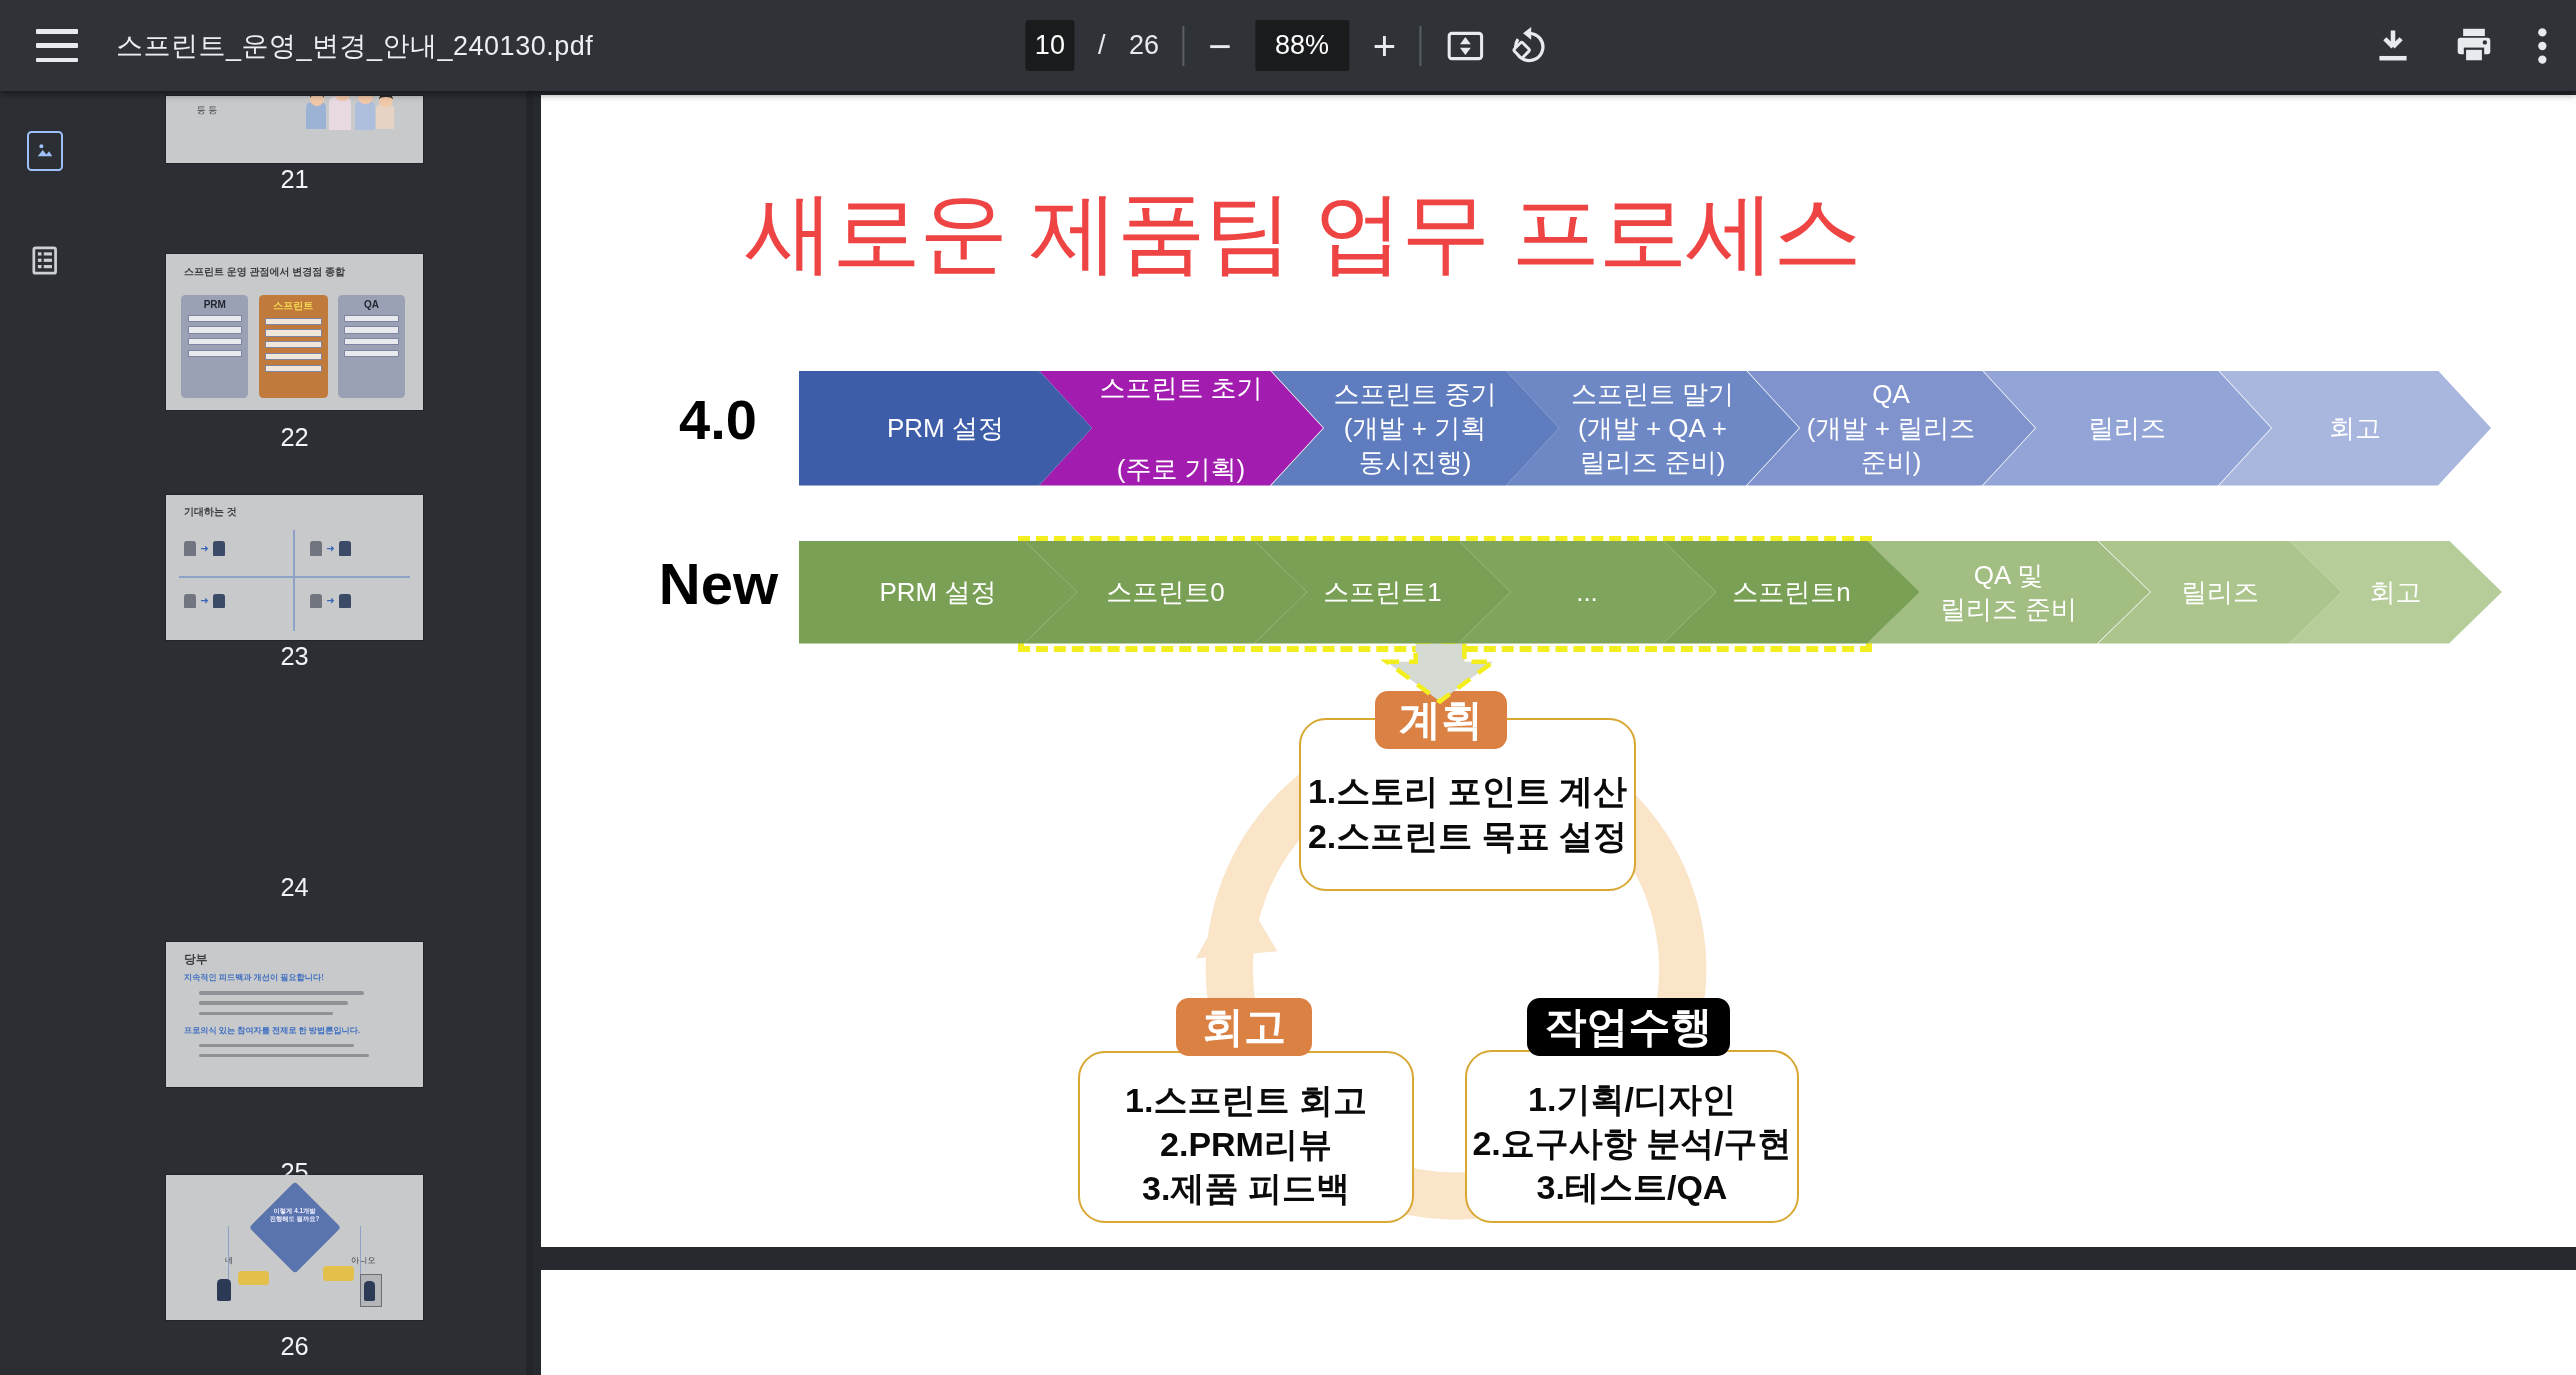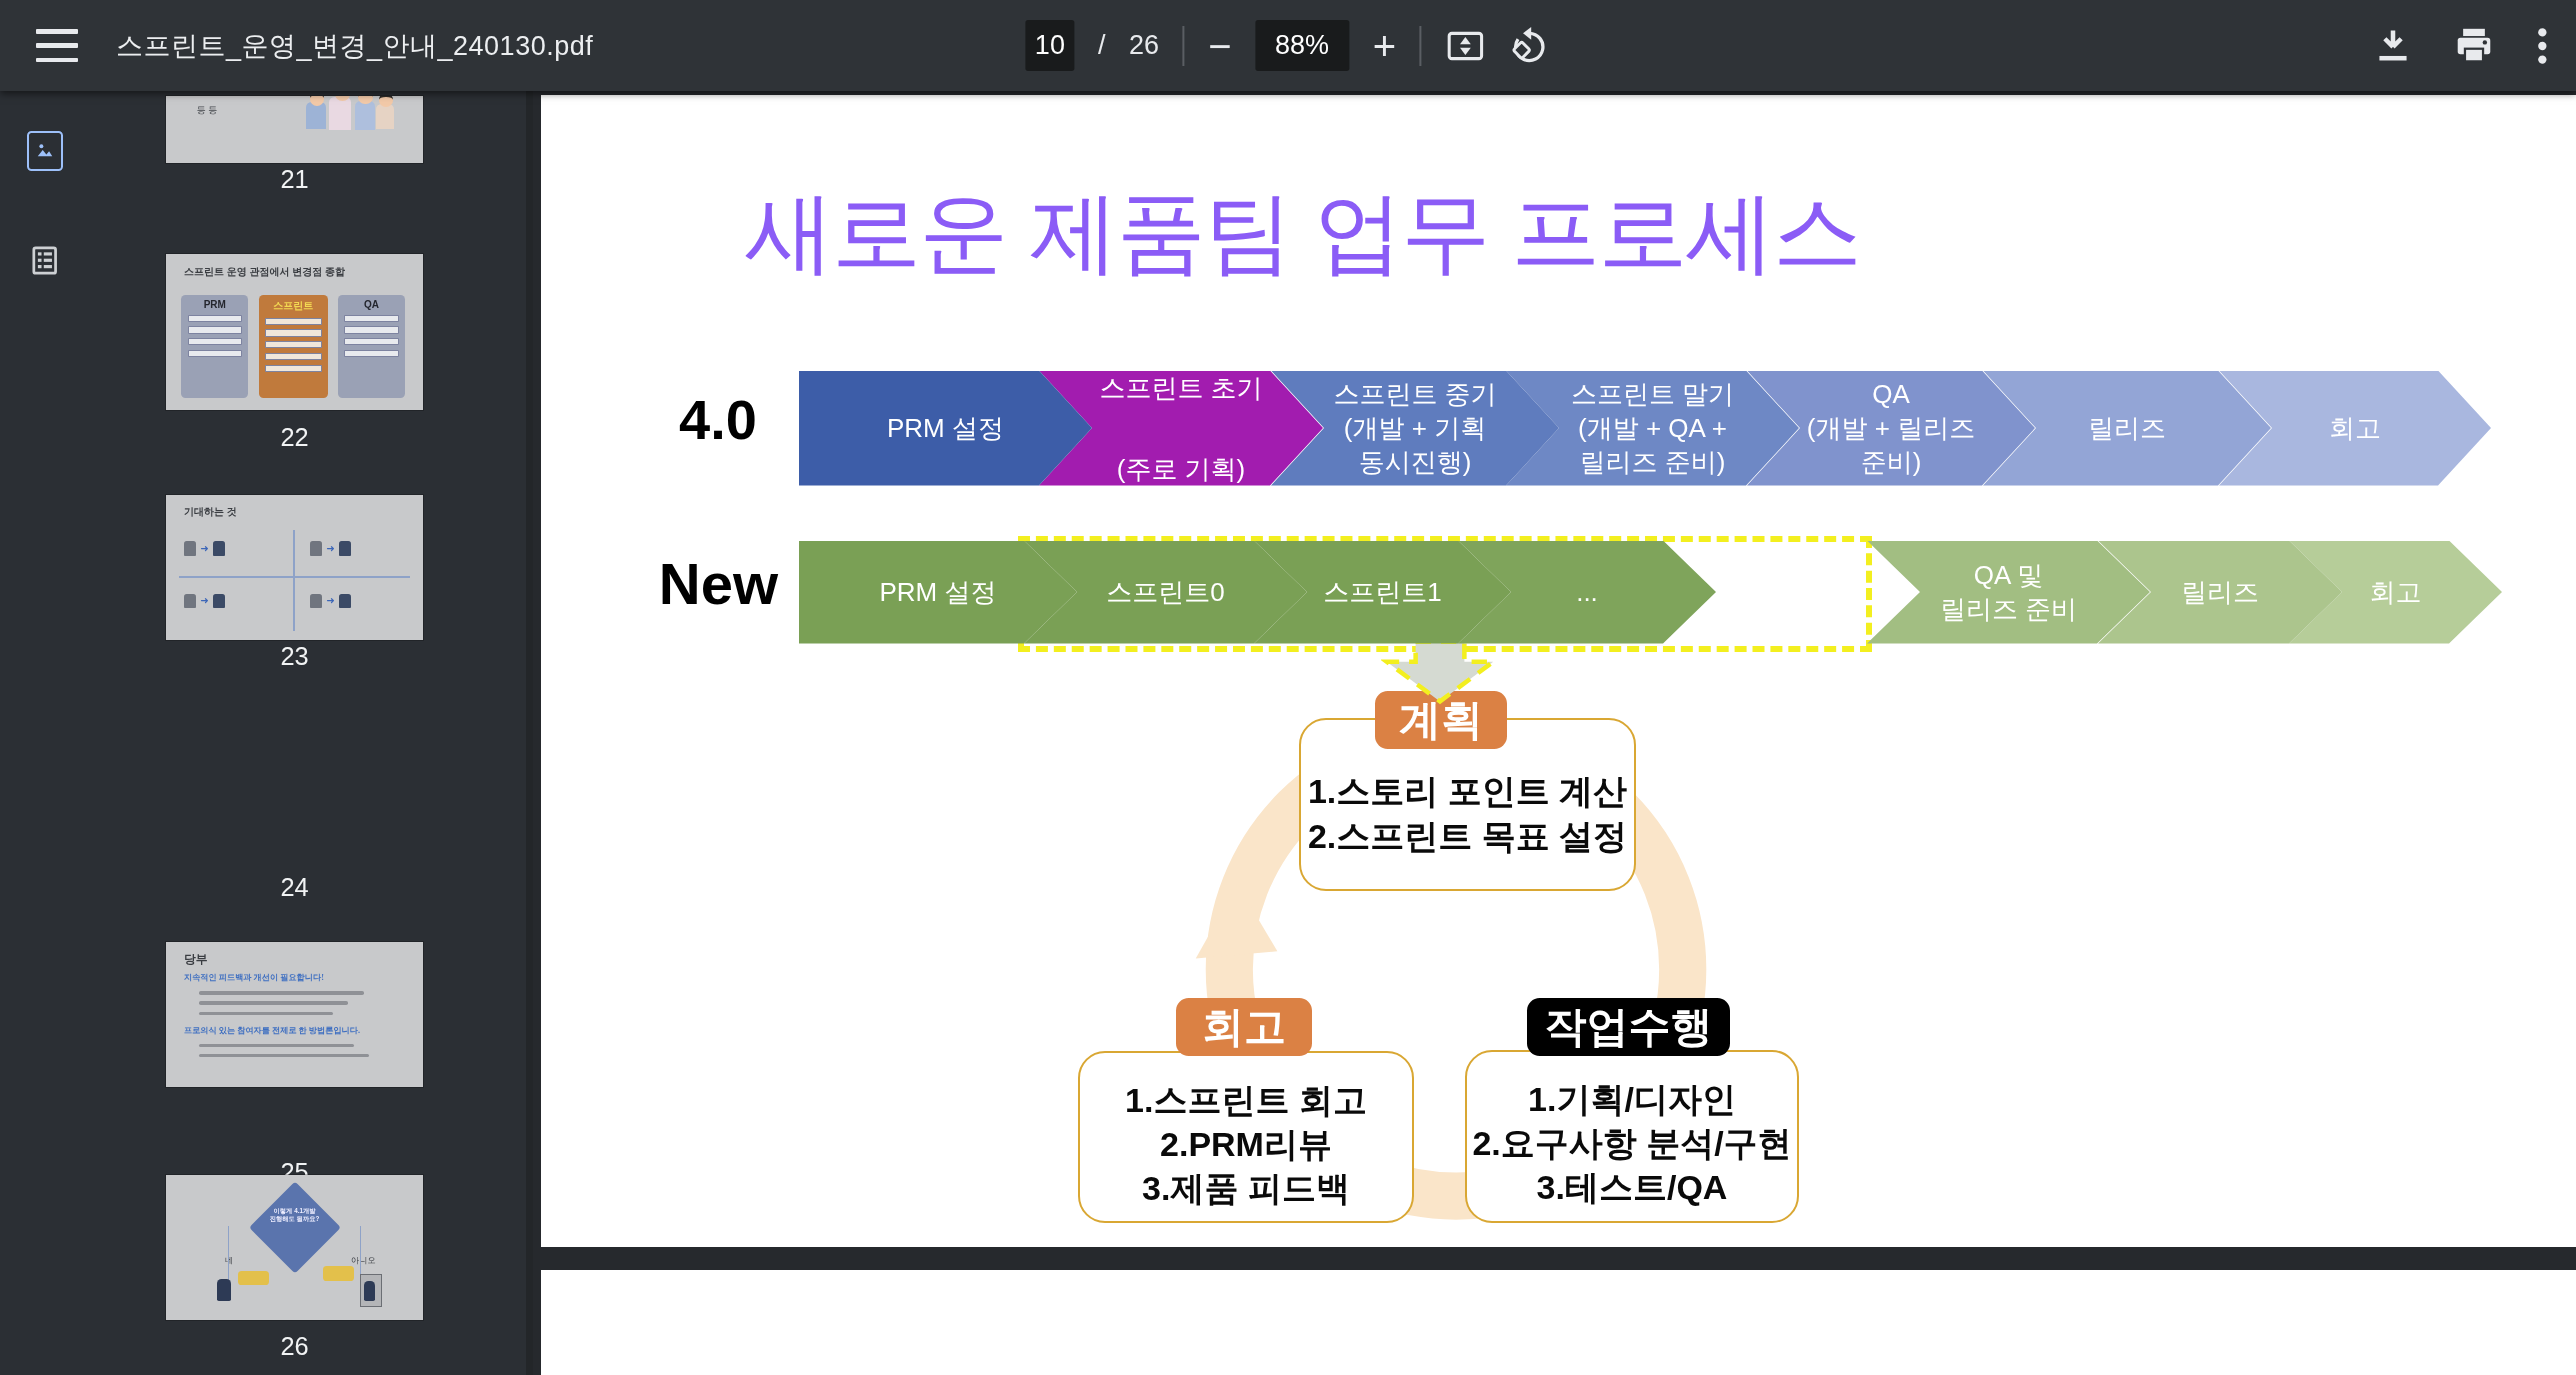--- a/index.html
+++ b/index.html
@@ -45,21 +45,21 @@
   .fig { width:11.8px; height:14.5px; background:#70757f; border-radius:2.7px 2.7px 0.9px 0.9px; }
   .quad { position:absolute; display:flex; align-items:center; gap:4.5px; }
   .qarrow { color:#3c66b8; font-size:10px; font-weight:700; }
 
   
   .viewer { position:absolute; left:541px; top:91px; width:2035px; height:1284px; background:#26292d; }
   .page { position:absolute; left:0; top:3.6px; width:2035px; height:1152px; background:#ffffff; }
   .page2 { position:absolute; left:0; top:1179px; width:2035px; height:1179px; background:#ffffff; }
 
   .slide-title { position:absolute; left:154px; top:78px; width:1215px; text-align:center;
-    font-size:89px; color:#8b5cf6; letter-spacing:-1.8px; white-space:nowrap; }
+    font-size:89px; color:#ef4444; letter-spacing:-1.8px; white-space:nowrap; }
   .row-label { position:absolute; font-weight:700; color:#000; }
 
   .chev-row { position:absolute; }
   .chev { position:absolute; top:0; height:100%; display:flex; flex-direction:column;
     justify-content:center; align-items:center; color:#fff; font-size:26px; line-height:34px;
     filter:drop-shadow(3.6px 0 0 #ffffff);
     clip-path:polygon(53px 50%, 0 0, calc(100% - 53px) 0, 100% 50%, calc(100% - 53px) 100%, 0 100%); }
   .chev.first { clip-path:polygon(0 0, calc(100% - 53px) 0, 100% 50%, calc(100% - 53px) 100%, 0 100%); }
   .chev span { display:block; text-align:center; white-space:nowrap; }
 
@@ -320,20 +320,23 @@
       </div>
       <div class="chev" style="left: 225px; width: 283px; z-index: 27; background: rgb(122, 160, 85);">
         <span>스프린트0</span>
       </div>
       <div class="chev" style="left: 455px; width: 257px; z-index: 26; background: rgb(122, 160, 85);">
         <span>스프린트1</span>
       </div>
       <div class="chev" style="left: 659px; width: 258px; z-index: 25; background: rgb(127, 164, 91);">
         <span>...</span>
       </div>
+      <div class="chev" style="left: 864px; width: 257px; z-index: 24; background: rgb(122, 160, 85);">
+        <span>스프린트n</span>
+      </div>
       <div class="chev" style="left: 1068px; width: 283px; z-index: 23; background: rgb(162, 190, 130);">
         <span>QA 및</span>
           <span>릴리즈 준비</span>
       </div>
       <div class="chev" style="left: 1299px; width: 244px; z-index: 22; background: rgb(172, 197, 141);">
         <span>릴리즈</span>
       </div>
       <div class="chev" style="left: 1490px; width: 213px; z-index: 21; background: rgb(182, 205, 153);">
         <span>회고</span>
       </div>

